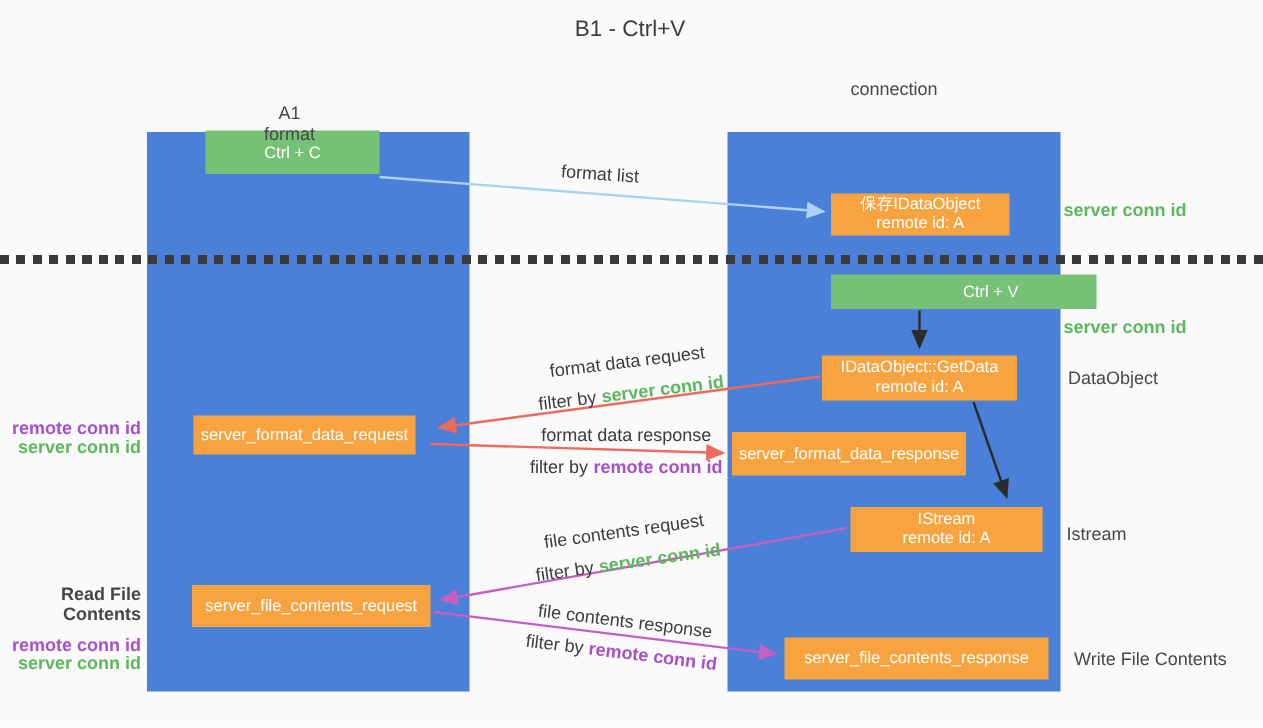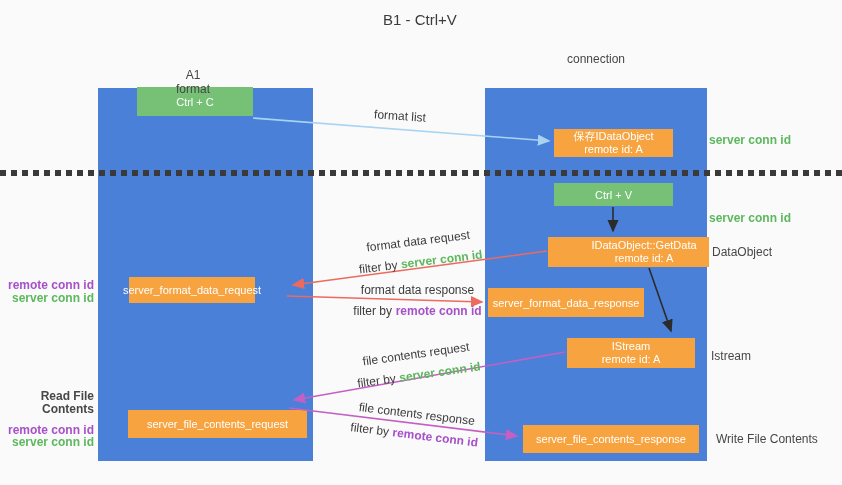--- a/index.html
+++ b/index.html
@@ -75,43 +75,43 @@
 
   <div class="box green-box" style="left:137px;top:87px;width:116px;height:29px;">
     <span>Ctrl + C</span>
   </div>
 
   <div class="box orange-box two-line" style="left:554px;top:129px;width:119px;height:28px;">
     <span>保存IDataObject</span>
     <span>remote id: A</span>
   </div>
 
-  <div class="box green-box" style="left:554px;top:183px;width:119px;height:23px;">
+  <div class="box green-box" style="left:554px;top:183px;width:141px;height:23px;padding-left:36px;">
     <span>Ctrl + V</span>
   </div>
 
-  <div class="box orange-box two-line" style="left:548px;top:237px;width:130px;height:30px;padding-left:31px;">
+  <div class="box orange-box two-line" style="left:548px;top:237px;width:130px;height:30px;">
     <span>IDataObject::GetData</span>
     <span>remote id: A</span>
   </div>
 
-  <div class="box orange-box" style="left:129px;top:277px;width:126px;height:26px;">
+  <div class="box orange-box" style="left:129px;top:277px;width:148px;height:26px;">
     <span>server_format_data_request</span>
   </div>
 
   <div class="box orange-box" style="left:488px;top:288px;width:156px;height:29px;">
     <span>server_format_data_response</span>
   </div>
 
   <div class="box orange-box two-line" style="left:567px;top:338px;width:128px;height:30px;">
     <span>IStream</span>
     <span>remote id: A</span>
   </div>
 
-  <div class="box orange-box" style="left:128px;top:410px;width:179px;height:28px;">
+  <div class="box orange-box" style="left:128px;top:390px;width:159px;height:28px;">
     <span>server_file_contents_request</span>
   </div>
 
   <div class="box orange-box" style="left:523px;top:425px;width:176px;height:28px;">
     <span>server_file_contents_response</span>
   </div>
 
   <div class="side-label bold-green" style="left:709px;top:133px;">server conn id</div>
   <div class="side-label bold-green" style="left:709px;top:211px;">server conn id</div>
   <div class="side-label" style="left:712px;top:245px;">DataObject</div>

